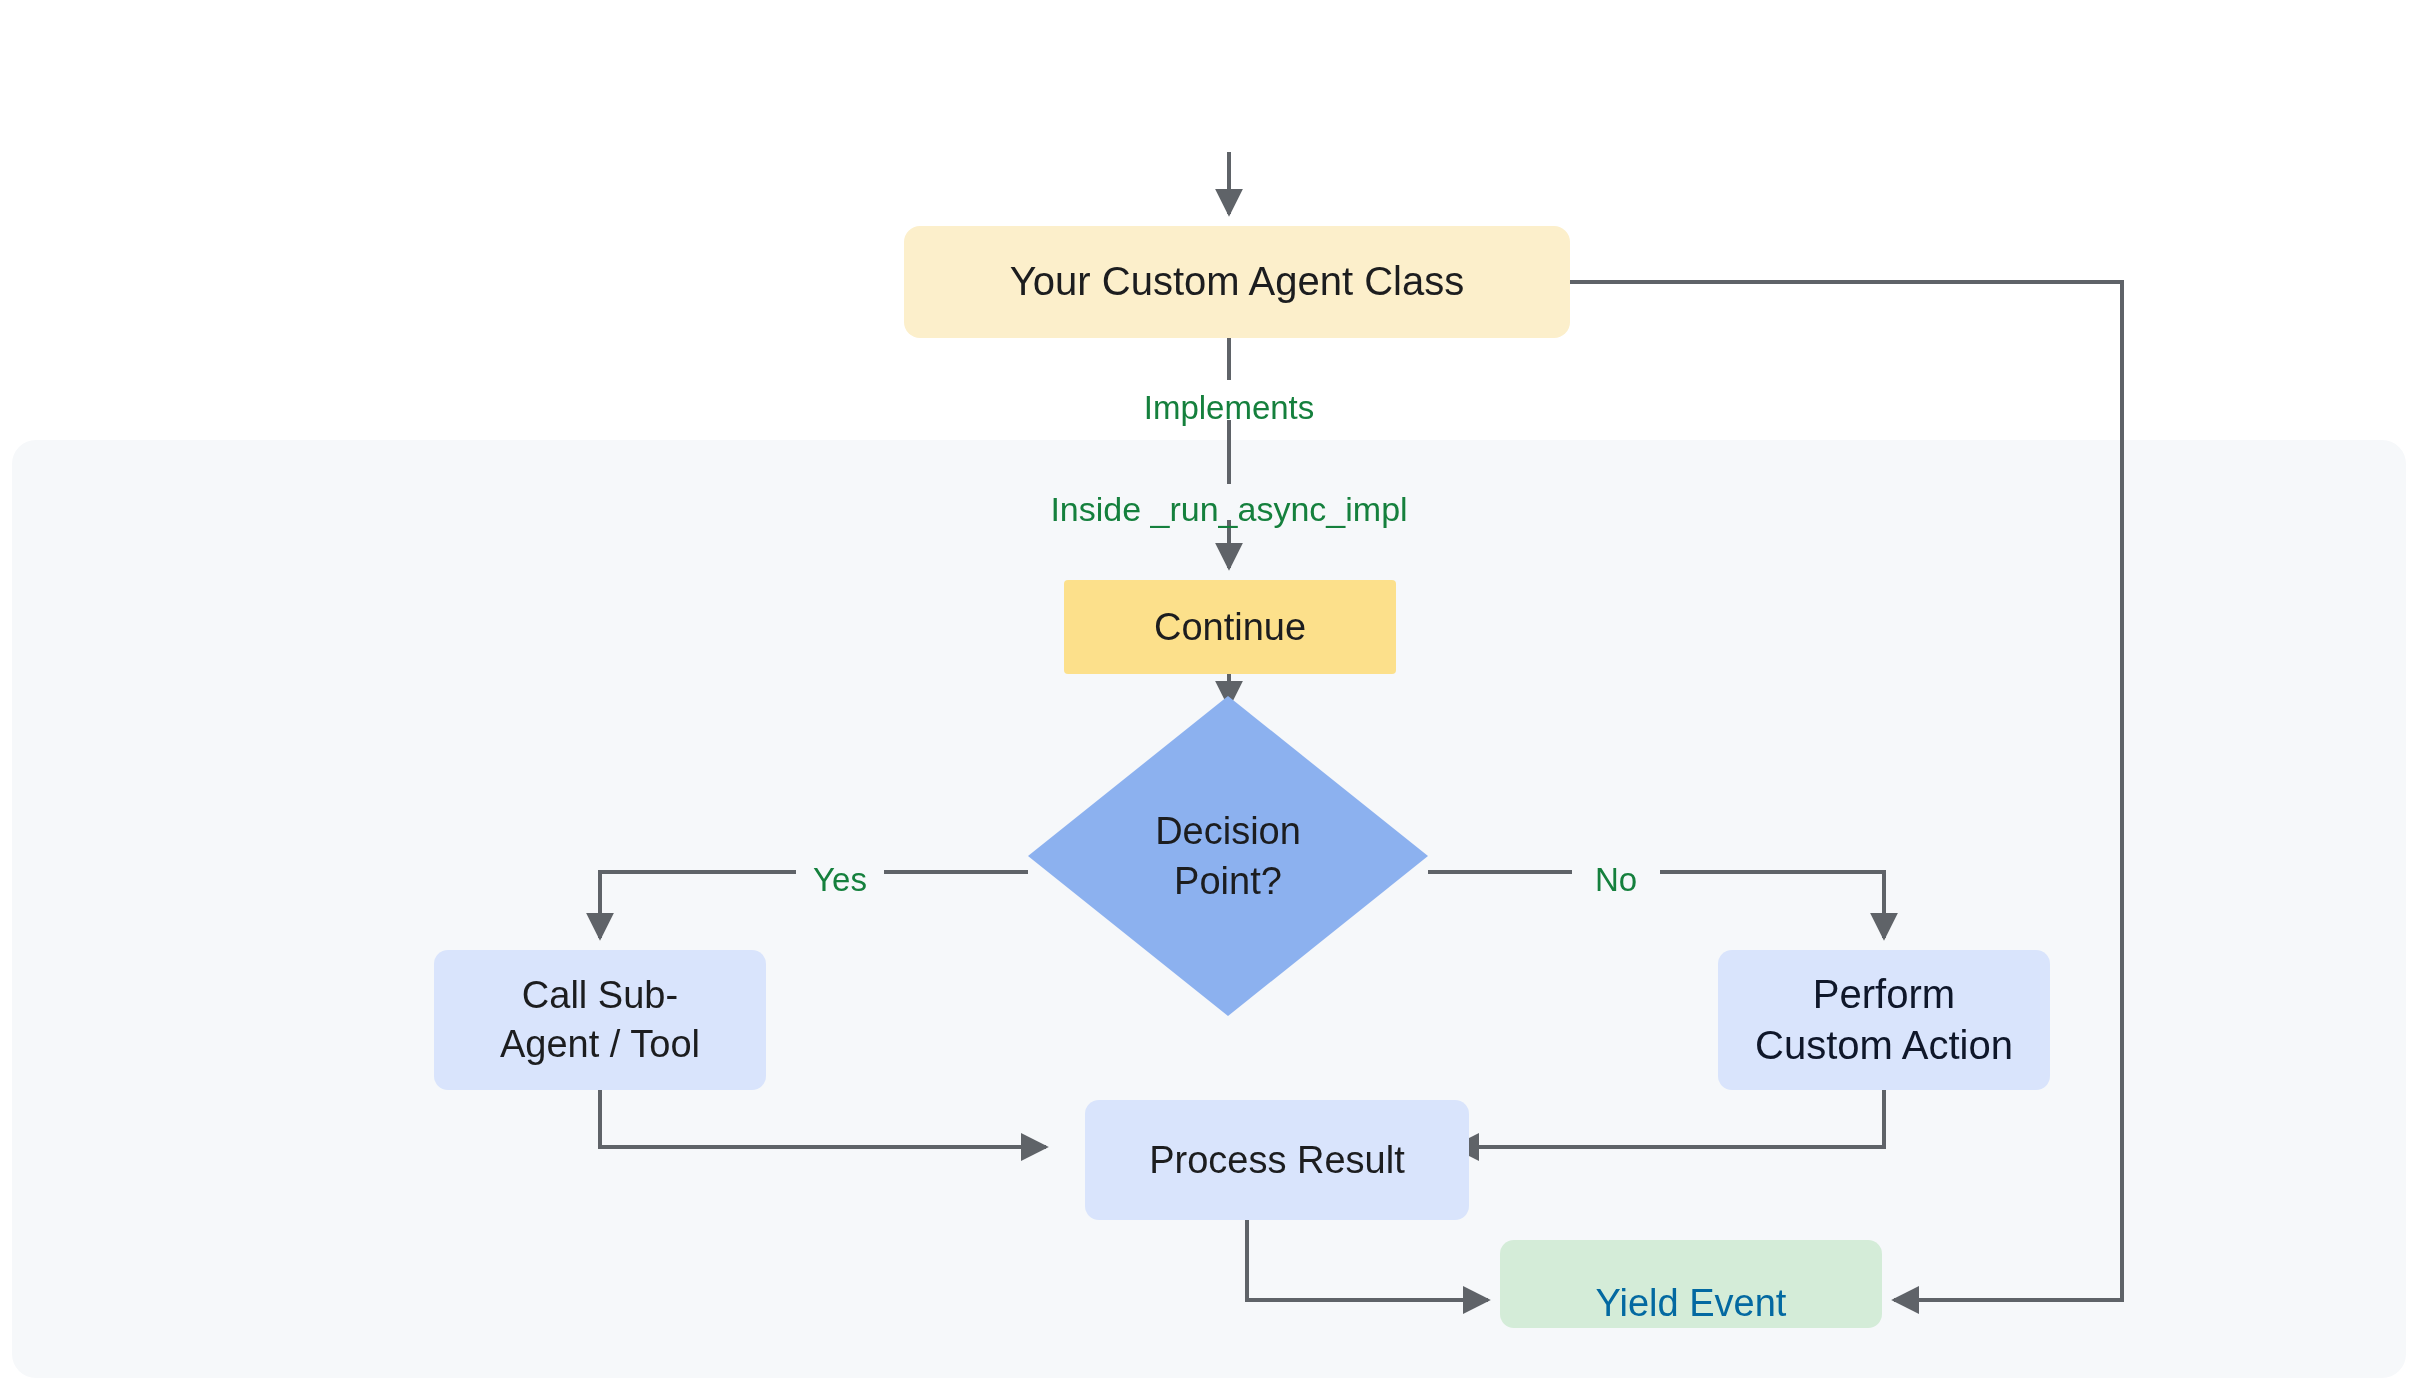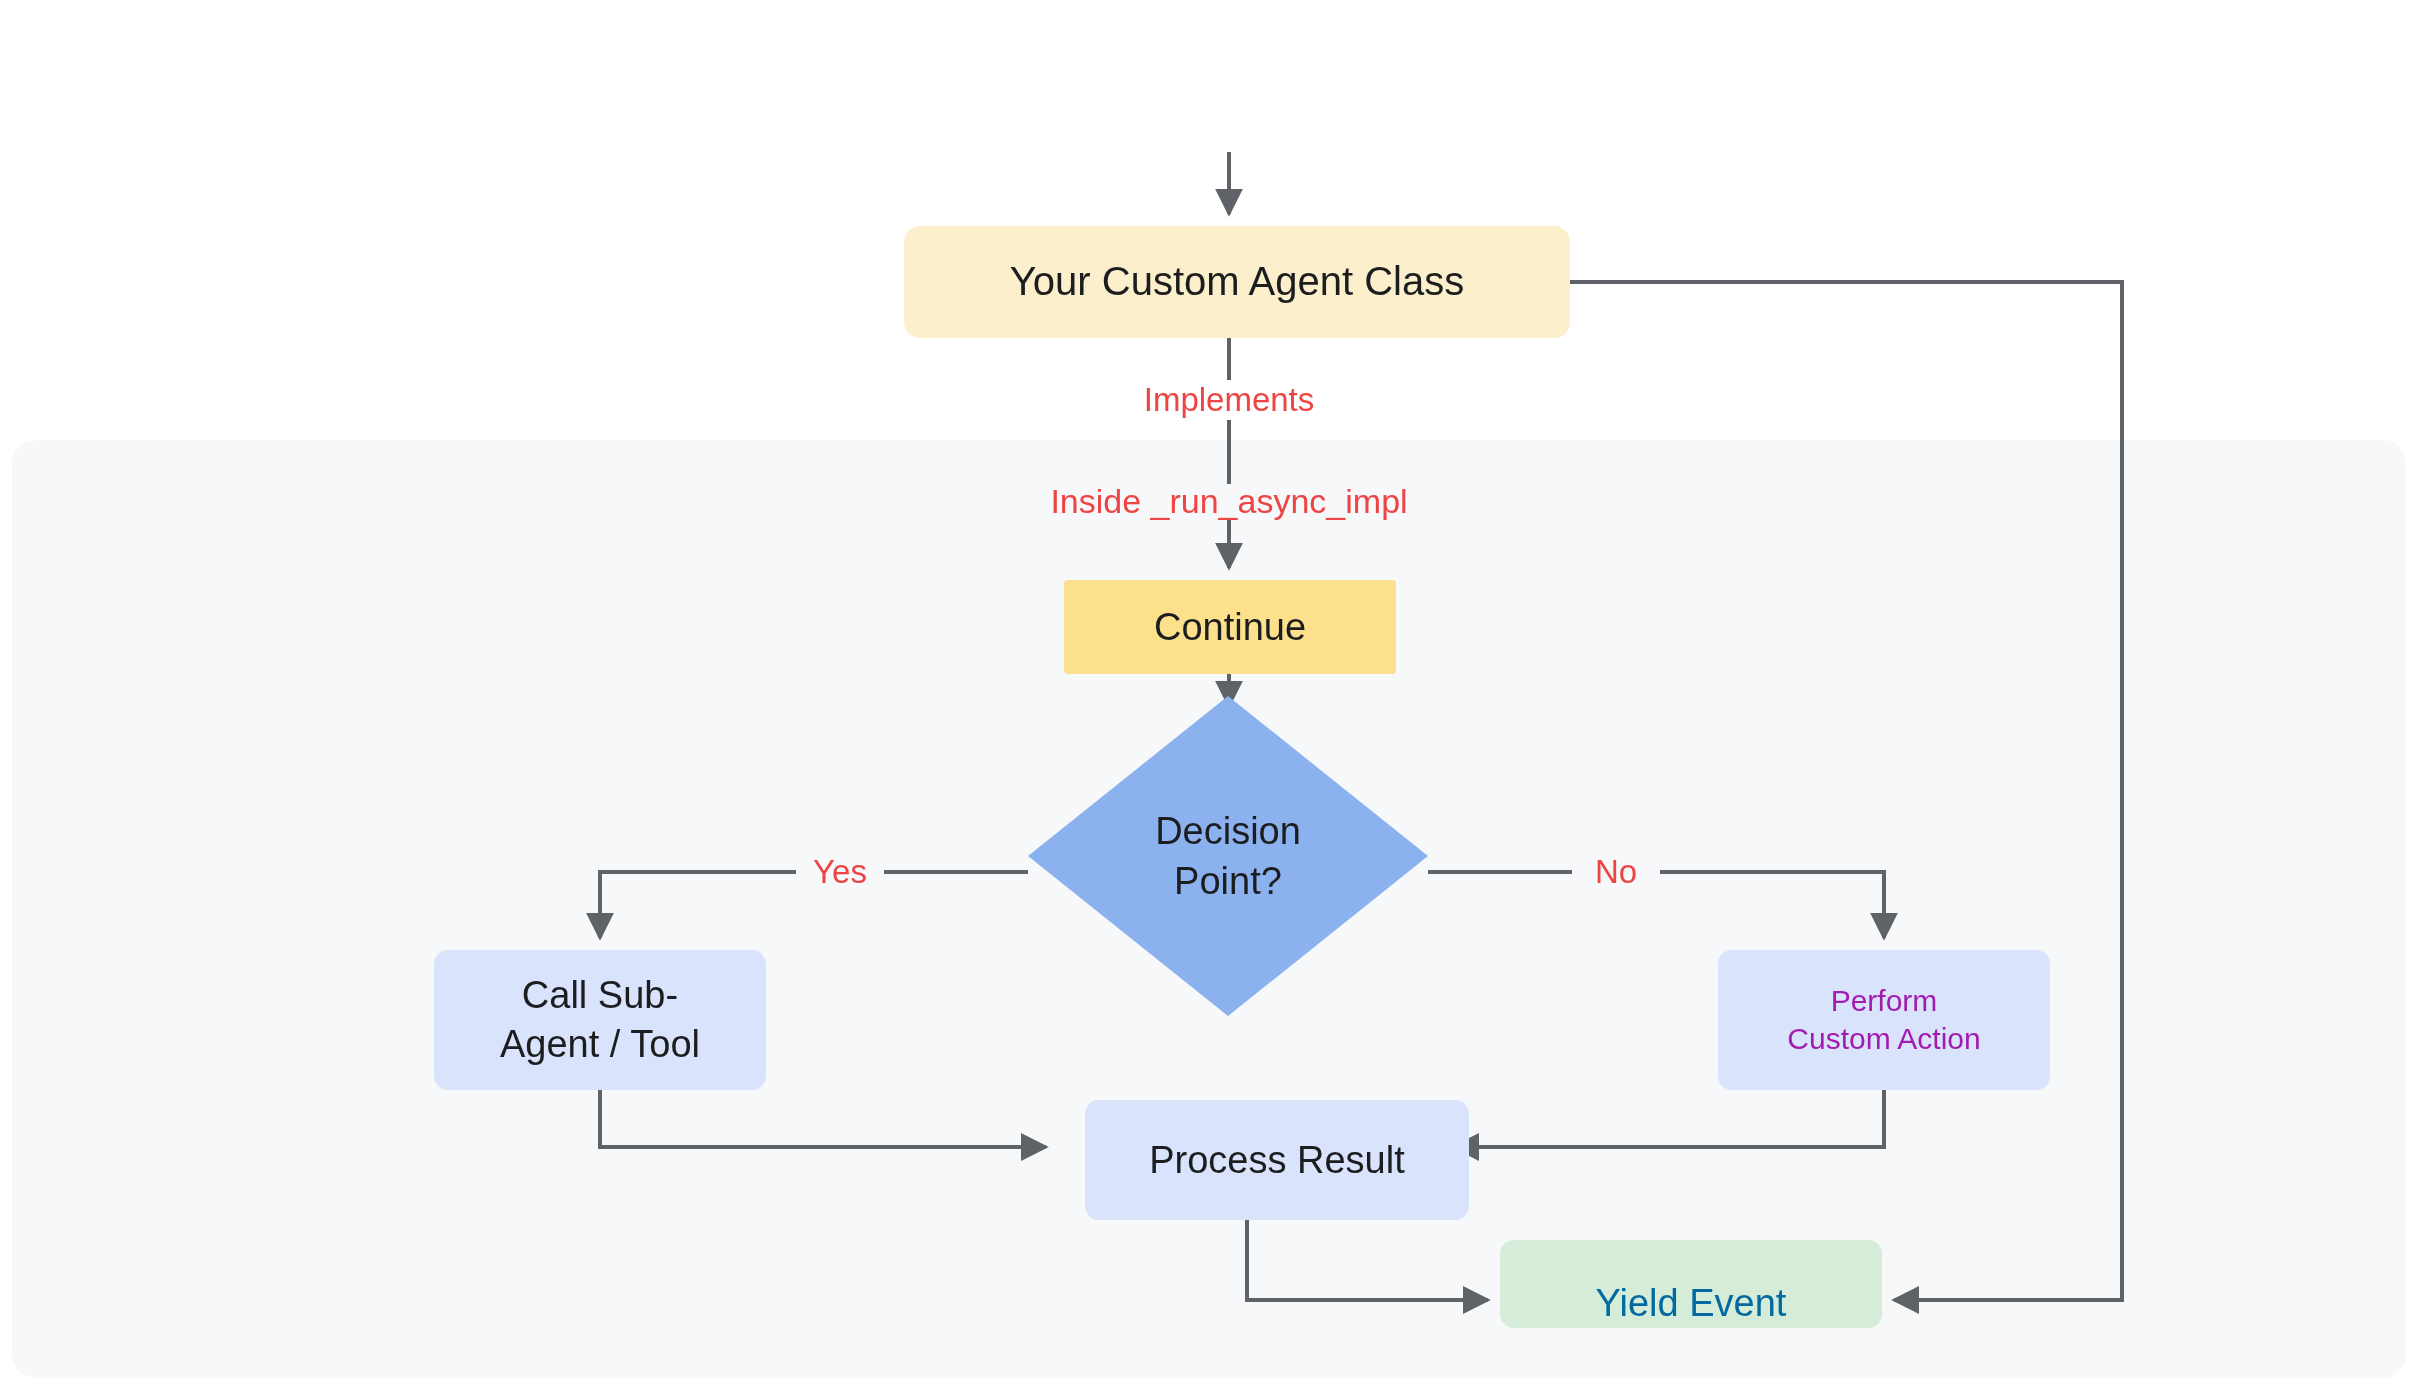--- a/index.html
+++ b/index.html
@@ -99,45 +99,46 @@
     left: 434px; top: 950px;
     width: 332px; height: 140px;
     background: #d9e4fc;
     color: #1c1d1f;
     font-size: 38px;
   }
   .n-perform {
     left: 1718px; top: 950px;
     width: 332px; height: 140px;
     background: #d9e4fc;
-    color: #a21caf;
-    font-size: 30px;
+    color: #0f172a;
+    font-size: 40px;
   }
   .n-process {
     left: 1058px; top: 1100px;
     width: 384px; height: 120px;
     background: #d9e4fc;
     color: #1c1d1f;
     font-size: 38px;
     margin-left: 27px;
   }
   .n-yield {
     left: 1500px; top: 1240px;
     width: 382px; height: 88px;
     background: #d4ecd8;
     color: #0369a1;
     font-size: 38px;
     align-items: flex-end;
   }
   .edge-label {
     position: absolute;
-    color: #ef4444;
+    color: #15803d;
     font-size: 33px;
     white-space: nowrap;
     transform: translate(-50%, -50%);
+    margin-top: 8px;
   }
   .lbl-implements { left: 1229px; top: 400px; }
   .lbl-inside { left: 1229px; top: 501px; font-size: 34px; }
   .lbl-yes { left: 840px; top: 872px; }
   .lbl-no  { left: 1616px; top: 872px; }
 </style>
 </head>
 <body>
 
 <div id="stage">

